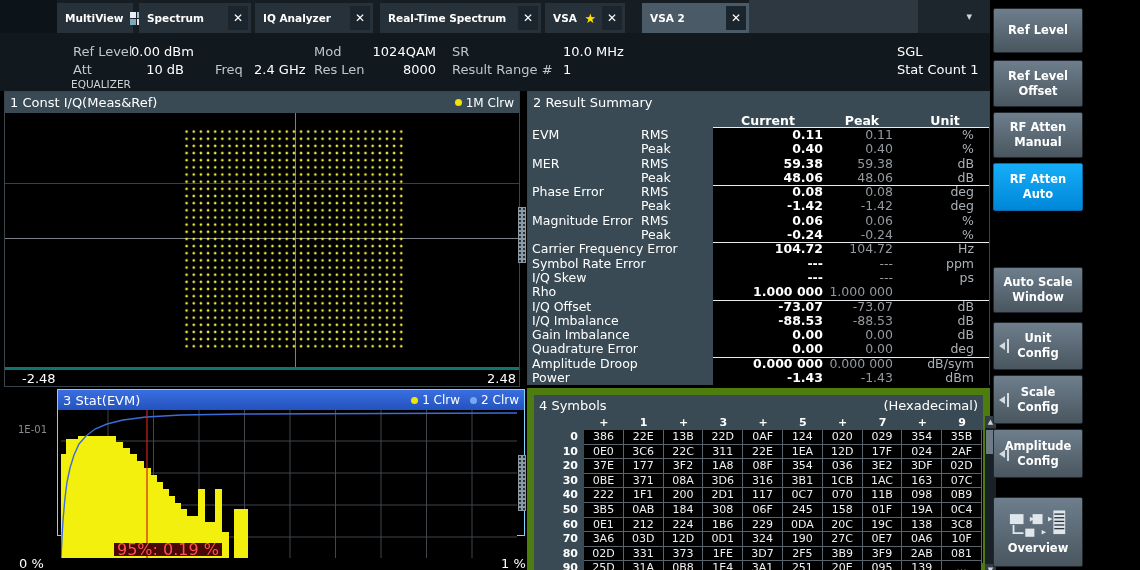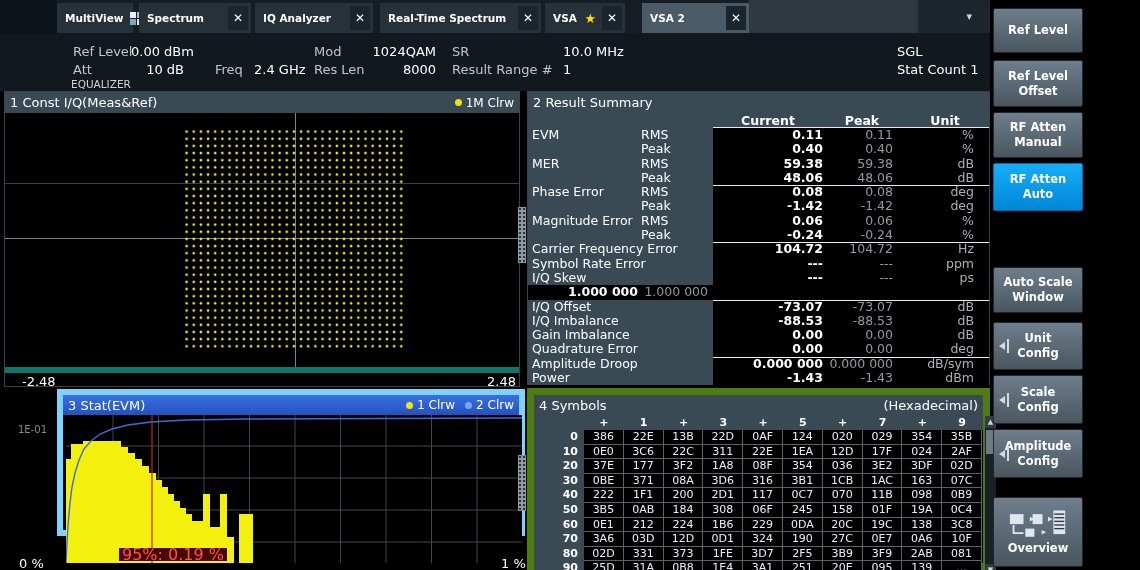--- a/index.html
+++ b/index.html
@@ -39,21 +39,21 @@
   .dot { width:7px; height:7px; border-radius:50%; display:inline-block; }
 
   
   #win1 { left:4px; top:91px; width:516px; height:296px; background:#000; border:1px solid #39434b; }
   #win1-plot { left:0; top:21px; width:514px; height:254px; background:#000; overflow:hidden; }
   .xline { position:absolute; background:#7a8085; }
   .faintline { position:absolute; background:#3a4046; }
   #const-dots { position:absolute; left:178px; top:15px; width:223px; height:223px;
     background-image:radial-gradient(circle, #f0ee3c 1.05px, rgba(240,238,60,0) 1.6px);
     background-size:7.16px 7.17px; background-position:0 0; }
-  #win1-footer { left:0; top:275px; width:514px; height:19px; border-top:6px solid #0f766e;
+  #win1-footer { left:0; top:275px; width:514px; height:19px; border-top:3px solid #0f766e;
     display:flex; justify-content:space-between; padding:1px 3px 0 17px; font-size:13px; color:#fff; }
 
   
   #win2 { left:527px; top:91px; width:463px; height:294px; background:#000; border:1px solid #39434b; }
   #rs-rows { position:absolute; left:0; top:21px; width:461px; }
   .rs-row { display:flex; height:14.3px; font-size:12.5px; line-height:14.3px; }
   .rs-row.head { height:15px; line-height:15px; font-weight:bold; }
   .rs-labels { width:185px; background:#394a54; display:flex; flex:none; }
   .rs-name { width:113px; padding-left:4px; white-space:nowrap; overflow:visible; }
   .rs-sub  { width:72px; }
@@ -62,21 +62,21 @@
   .rs-peak { width:78px; text-align:right; padding-right:8px; color:#939aa0; }
   .rs-unit { width:88px; text-align:right; padding-right:15px; color:#aab1b6; }
   .rs-row.head .rs-vals { background:#394a54; box-shadow:inset 0 -1px 0 #e8ecef; }
   .rs-row.head .rs-cur { text-align:center; padding:0; }
   .rs-row.head .rs-peak { text-align:center; padding:0; color:#fff; }
   .rs-row.head .rs-unit { text-align:center; padding:0; color:#fff; }
   .rs-row.sep .rs-vals { box-shadow:inset 0 1px 0 #e8ecef; }
 
   
   #win3 { left:57px; top:389px; width:468px; height:147px; background:#000;
-          border:6px solid #7dd3fc; }
+          border:1px solid #7dd3fc; }
   #win3-title { height:20px; background:linear-gradient(#3a6fe2,#2352bd); display:flex;
                 align-items:center; padding:0 5px; font-size:13px; }
   #stat-plot { position:absolute; left:3px; top:20px; width:456px; height:148px; background:#000; }
   #stat-marker-label { position:absolute; left:53px; top:133px; background:#4a0707; color:#ff5252;
     font-size:16px; padding:0 3px; line-height:13px; white-space:nowrap; }
   #stat-ytick { left:18px; top:424px; font-size:10px; color:#868c93; }
   #stat-x0 { left:19px; top:556px; font-size:13px; color:#fff; }
   #stat-x1 { left:501px; top:556px; font-size:13px; color:#fff; }
 
   
@@ -347,20 +347,24 @@
       <div class="rs-sub"></div>
     </div>
     <div class="rs-vals">
       <div class="rs-cur">---</div>
       <div class="rs-peak">---</div>
       <div class="rs-unit">ps</div>
     </div>
   </div>
 
   <div class="rs-row sep-next">
+    <div class="rs-labels">
+      <div class="rs-name">Rho</div>
+      <div class="rs-sub"></div>
+    </div>
     <div class="rs-vals">
       <div class="rs-cur">1.000 000</div>
       <div class="rs-peak">1.000 000</div>
       <div class="rs-unit"></div>
     </div>
   </div>
 
   <div class="rs-row sep">
     <div class="rs-labels">
       <div class="rs-name">I/Q Offset</div>

